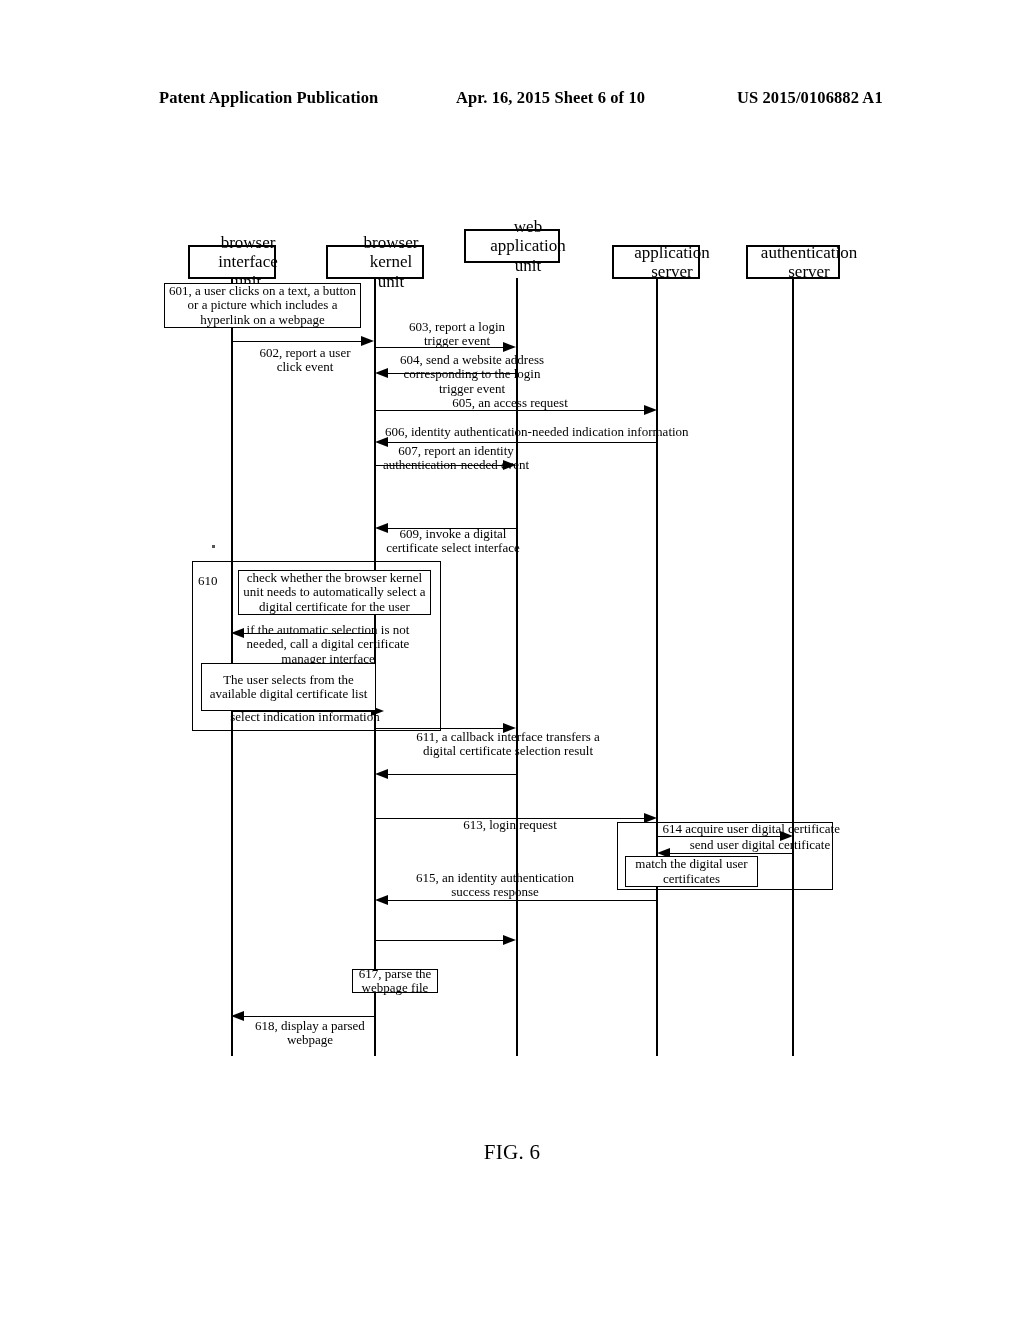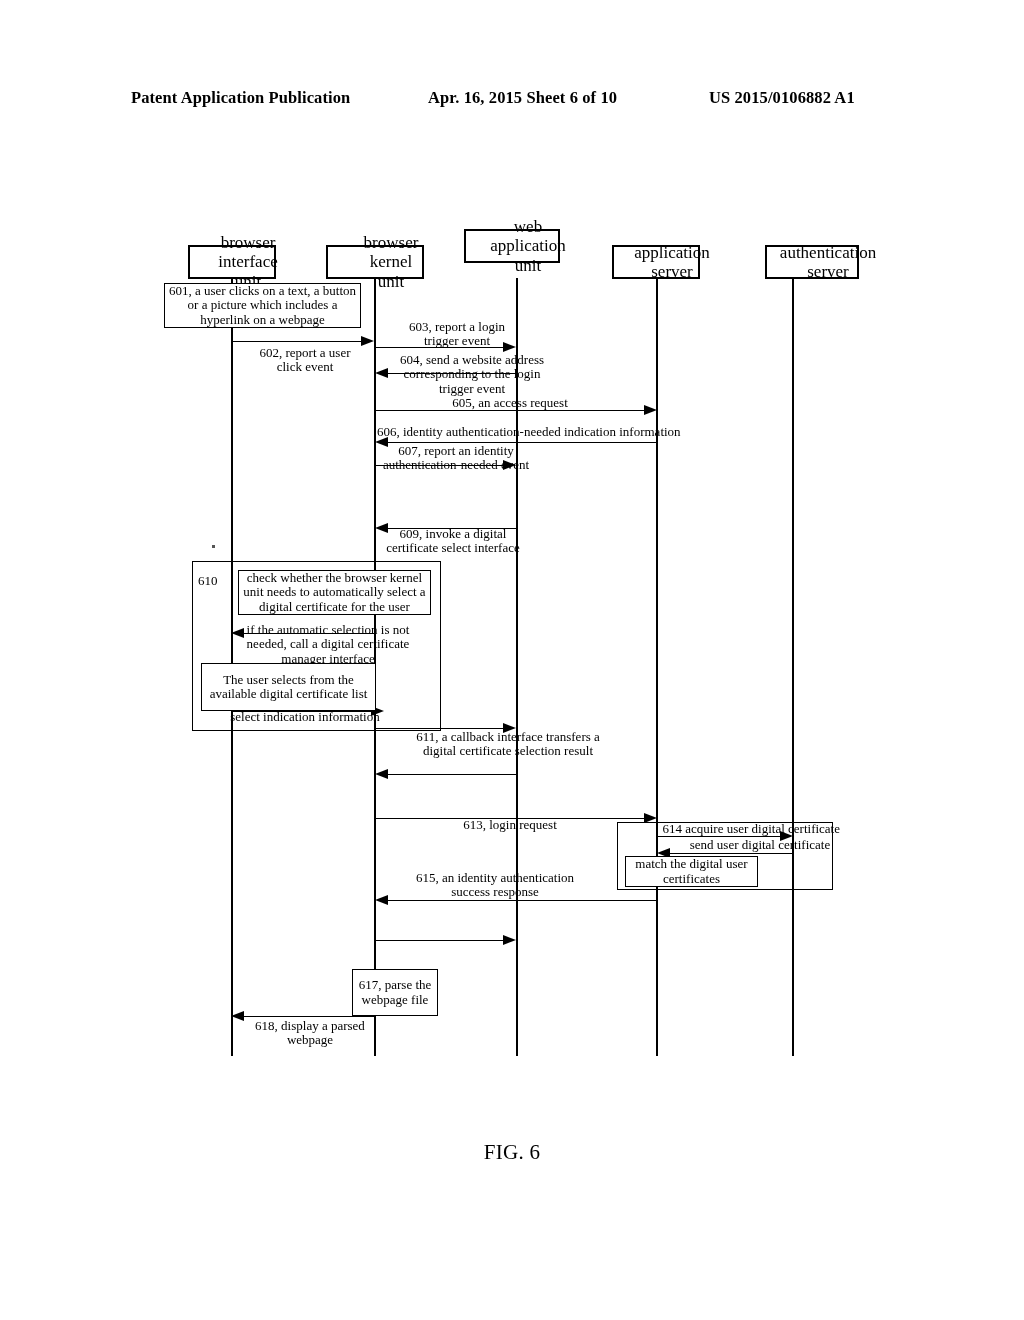--- a/index.html
+++ b/index.html
@@ -2,21 +2,21 @@
 <html><head>
 <meta charset="utf-8">
 <style>
   html,body{margin:0;padding:0;background:#ffffff;}
   body{width:1024px;height:1320px;position:relative;
        font-family:"Liberation Serif","DejaVu Serif",serif;color:#000;}
 
   
   #page-header{position:absolute;left:0;top:88px;width:1024px;height:26px;}
   #page-header .hcell{position:absolute;font-weight:bold;font-size:16.5px;
-        letter-spacing:.1px;white-space:nowrap;top:0;}
+        letter-spacing:.1px;white-space:nowrap;top:0;margin-left:28px;}
   #hdr-pub{left:131px;}
   #hdr-date{left:428px;}
   #hdr-num{left:709px;}
 
   
   #diagram{position:absolute;left:0;top:0;width:1024px;height:1320px;}
 
   .lifeline{position:absolute;width:2px;background:#000;}
 
   .actor-box{position:absolute;border:2px solid #000;background:#fff;
@@ -76,21 +76,21 @@
 unit</span>
   </div>
   <div class="actor-box" style="left:464px;top:229px;width:96px;height:34px;">
     <span>web application
 unit</span>
   </div>
   <div class="actor-box" style="left:612px;top:245px;width:88px;height:34px;">
     <span>application
 server</span>
   </div>
-  <div class="actor-box" style="left:746px;top:245px;width:94px;height:34px;margin-left:19px;">
+  <div class="actor-box" style="left:746px;top:245px;width:94px;height:34px;">
     <span>authentication
 server</span>
   </div>
 
   <div class="note-box" style="left:164px;top:283px;width:197px;height:45px;">
     <span>601, a user clicks on a text, a
 button or a picture which includes
 a hyperlink on a webpage</span>
   </div>
 
@@ -109,21 +109,21 @@
   <div class="msg-label" style="left:372px;top:353px;width:200px;">604, send a website address
 corresponding to the login
 trigger event</div>
 
   <div class="msg-line" style="left:375px;top:410px;width:270px;"></div>
   <div class="arrowhead right" style="left:644px;top:405px;"></div>
   <div class="msg-label" style="left:380px;top:396px;width:260px;">605, an access request</div>
 
   <div class="msg-line" style="left:387px;top:442px;width:269px;"></div>
   <div class="arrowhead left" style="left:375px;top:437px;"></div>
-  <div class="msg-label msg-label lft" style="left:377px;top:425px;width:340px;text-align:left;">606, identity authentication-needed indication information</div>
+  <div class="msg-label msg-label lft" style="left:377px;top:425px;width:340px;text-align:left;padding-left:8px;">606, identity authentication-needed indication information</div>
 
   <div class="msg-line" style="left:375px;top:465px;width:130px;"></div>
   <div class="arrowhead right" style="left:503px;top:460px;"></div>
   <div class="msg-label" style="left:371px;top:444px;width:170px;">607, report an identity
 authentication-needed event</div>
 
 
   <div class="msg-line" style="left:387px;top:528px;width:130px;"></div>
   <div class="arrowhead left" style="left:375px;top:523px;"></div>
   <div class="msg-label" style="left:373px;top:527px;width:160px;">609, invoke  a digital
@@ -183,21 +183,21 @@
   </div>
 
   <div class="msg-line" style="left:387px;top:900px;width:269px;"></div>
   <div class="arrowhead left" style="left:375px;top:895px;"></div>
   <div class="msg-label" style="left:365px;top:871px;width:260px;">615, an identity authentication
 success response</div>
 
   <div class="msg-line" style="left:375px;top:940px;width:130px;"></div>
   <div class="arrowhead right" style="left:503px;top:935px;"></div>
 
-  <div class="note-box" style="left:352px;top:969px;width:86px;height:47px;">
+  <div class="note-box" style="left:352px;top:969px;width:86px;height:24px;">
     <span>617, parse the
 webpage file</span>
   </div>
 
   <div class="msg-line" style="left:243px;top:1016px;width:133px;"></div>
   <div class="arrowhead left" style="left:231px;top:1011px;"></div>
   <div class="msg-label" style="left:230px;top:1019px;width:160px;">618, display a parsed
 webpage</div>
 
 </div>

